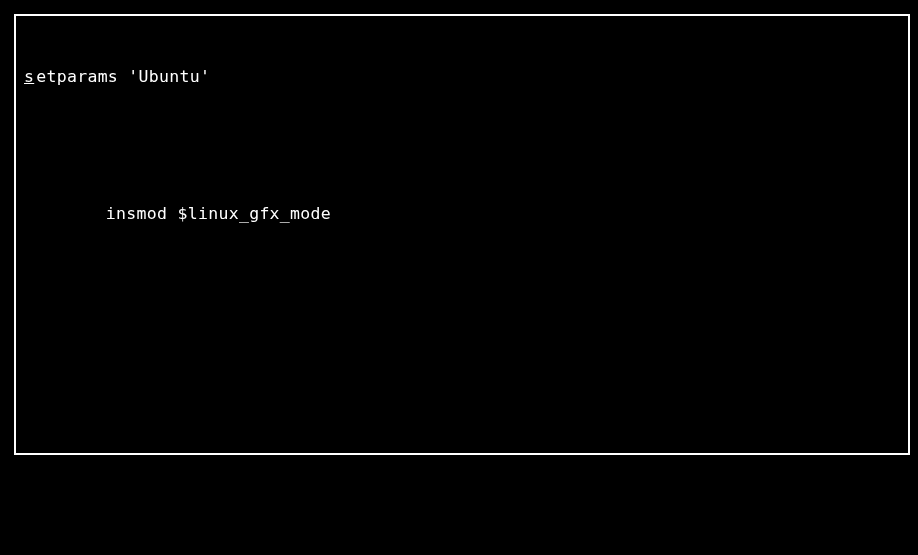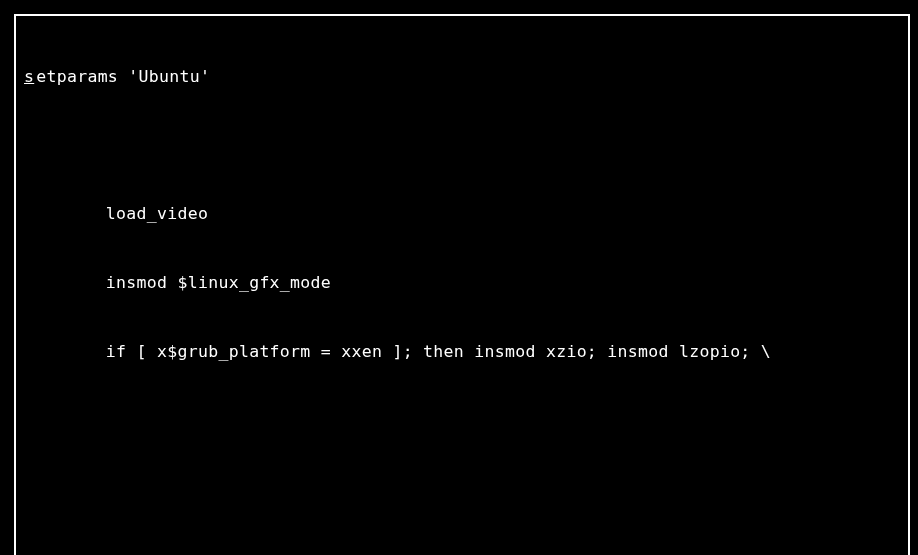--- a/index.html
+++ b/index.html
@@ -30,23 +30,21 @@
   .first-letter { text-decoration: underline; }
 </style>
 </head>
 <body>
 
 <div class="screen">
 
   <div class="edit-box">
     <div class="content-line"><span class="first-letter">s</span><span>etparams 'Ubuntu'</span></div>
     <div class="content-line"><span></span></div>
-    <div class="content-line"><span>        load_video</span></div>
     <div class="content-line"><span>        insmod $linux_gfx_mode</span></div>
-    <div class="content-line"><span>        if [ x$grub_platform = xxen ]; then insmod xzio; insmod lzopio; \</span></div>
     
     
     
     
     
     
     
     
   </div>
 

